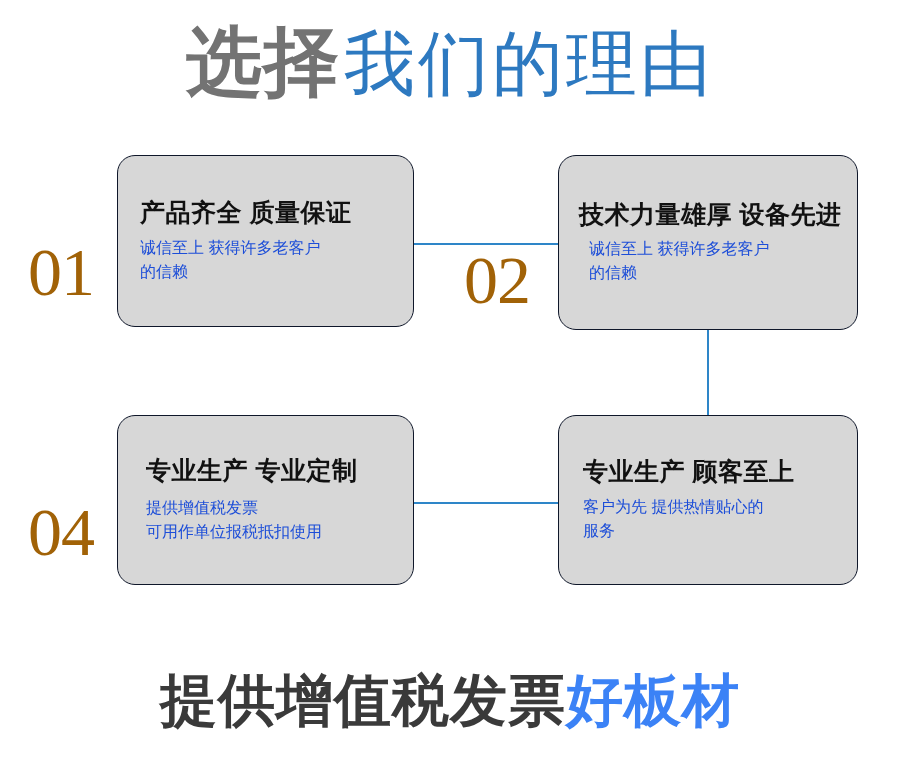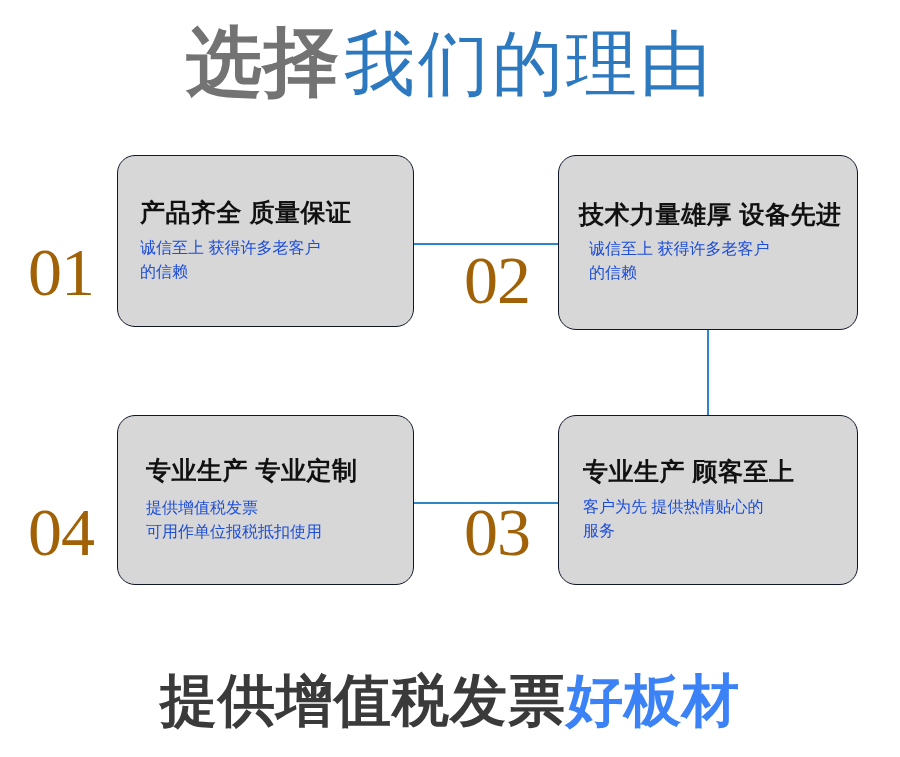--- a/index.html
+++ b/index.html
@@ -168,21 +168,20 @@
   <div class="header">
     <span class="header-strong">选择</span><span class="header-light">我们的理由</span>
   </div>
 
   <div class="connector conn-h-top"></div>
   <div class="connector conn-v-right"></div>
   <div class="connector conn-h-bottom"></div>
 
   <div class="step-num" id="num-01">01</div>
   <div class="step-num" id="num-02">02</div>
-  <div class="step-num" id="num-03">03</div>
   <div class="step-num" id="num-04">04</div>
 
   <div class="card" id="card-1">
     <div class="card-inner">
       <div class="card-title">产品齐全 质量保证</div>
       <div class="card-body">
         <span>诚信至上 获得许多老客户</span>
         <span>的信赖</span>
       </div>
     </div>

